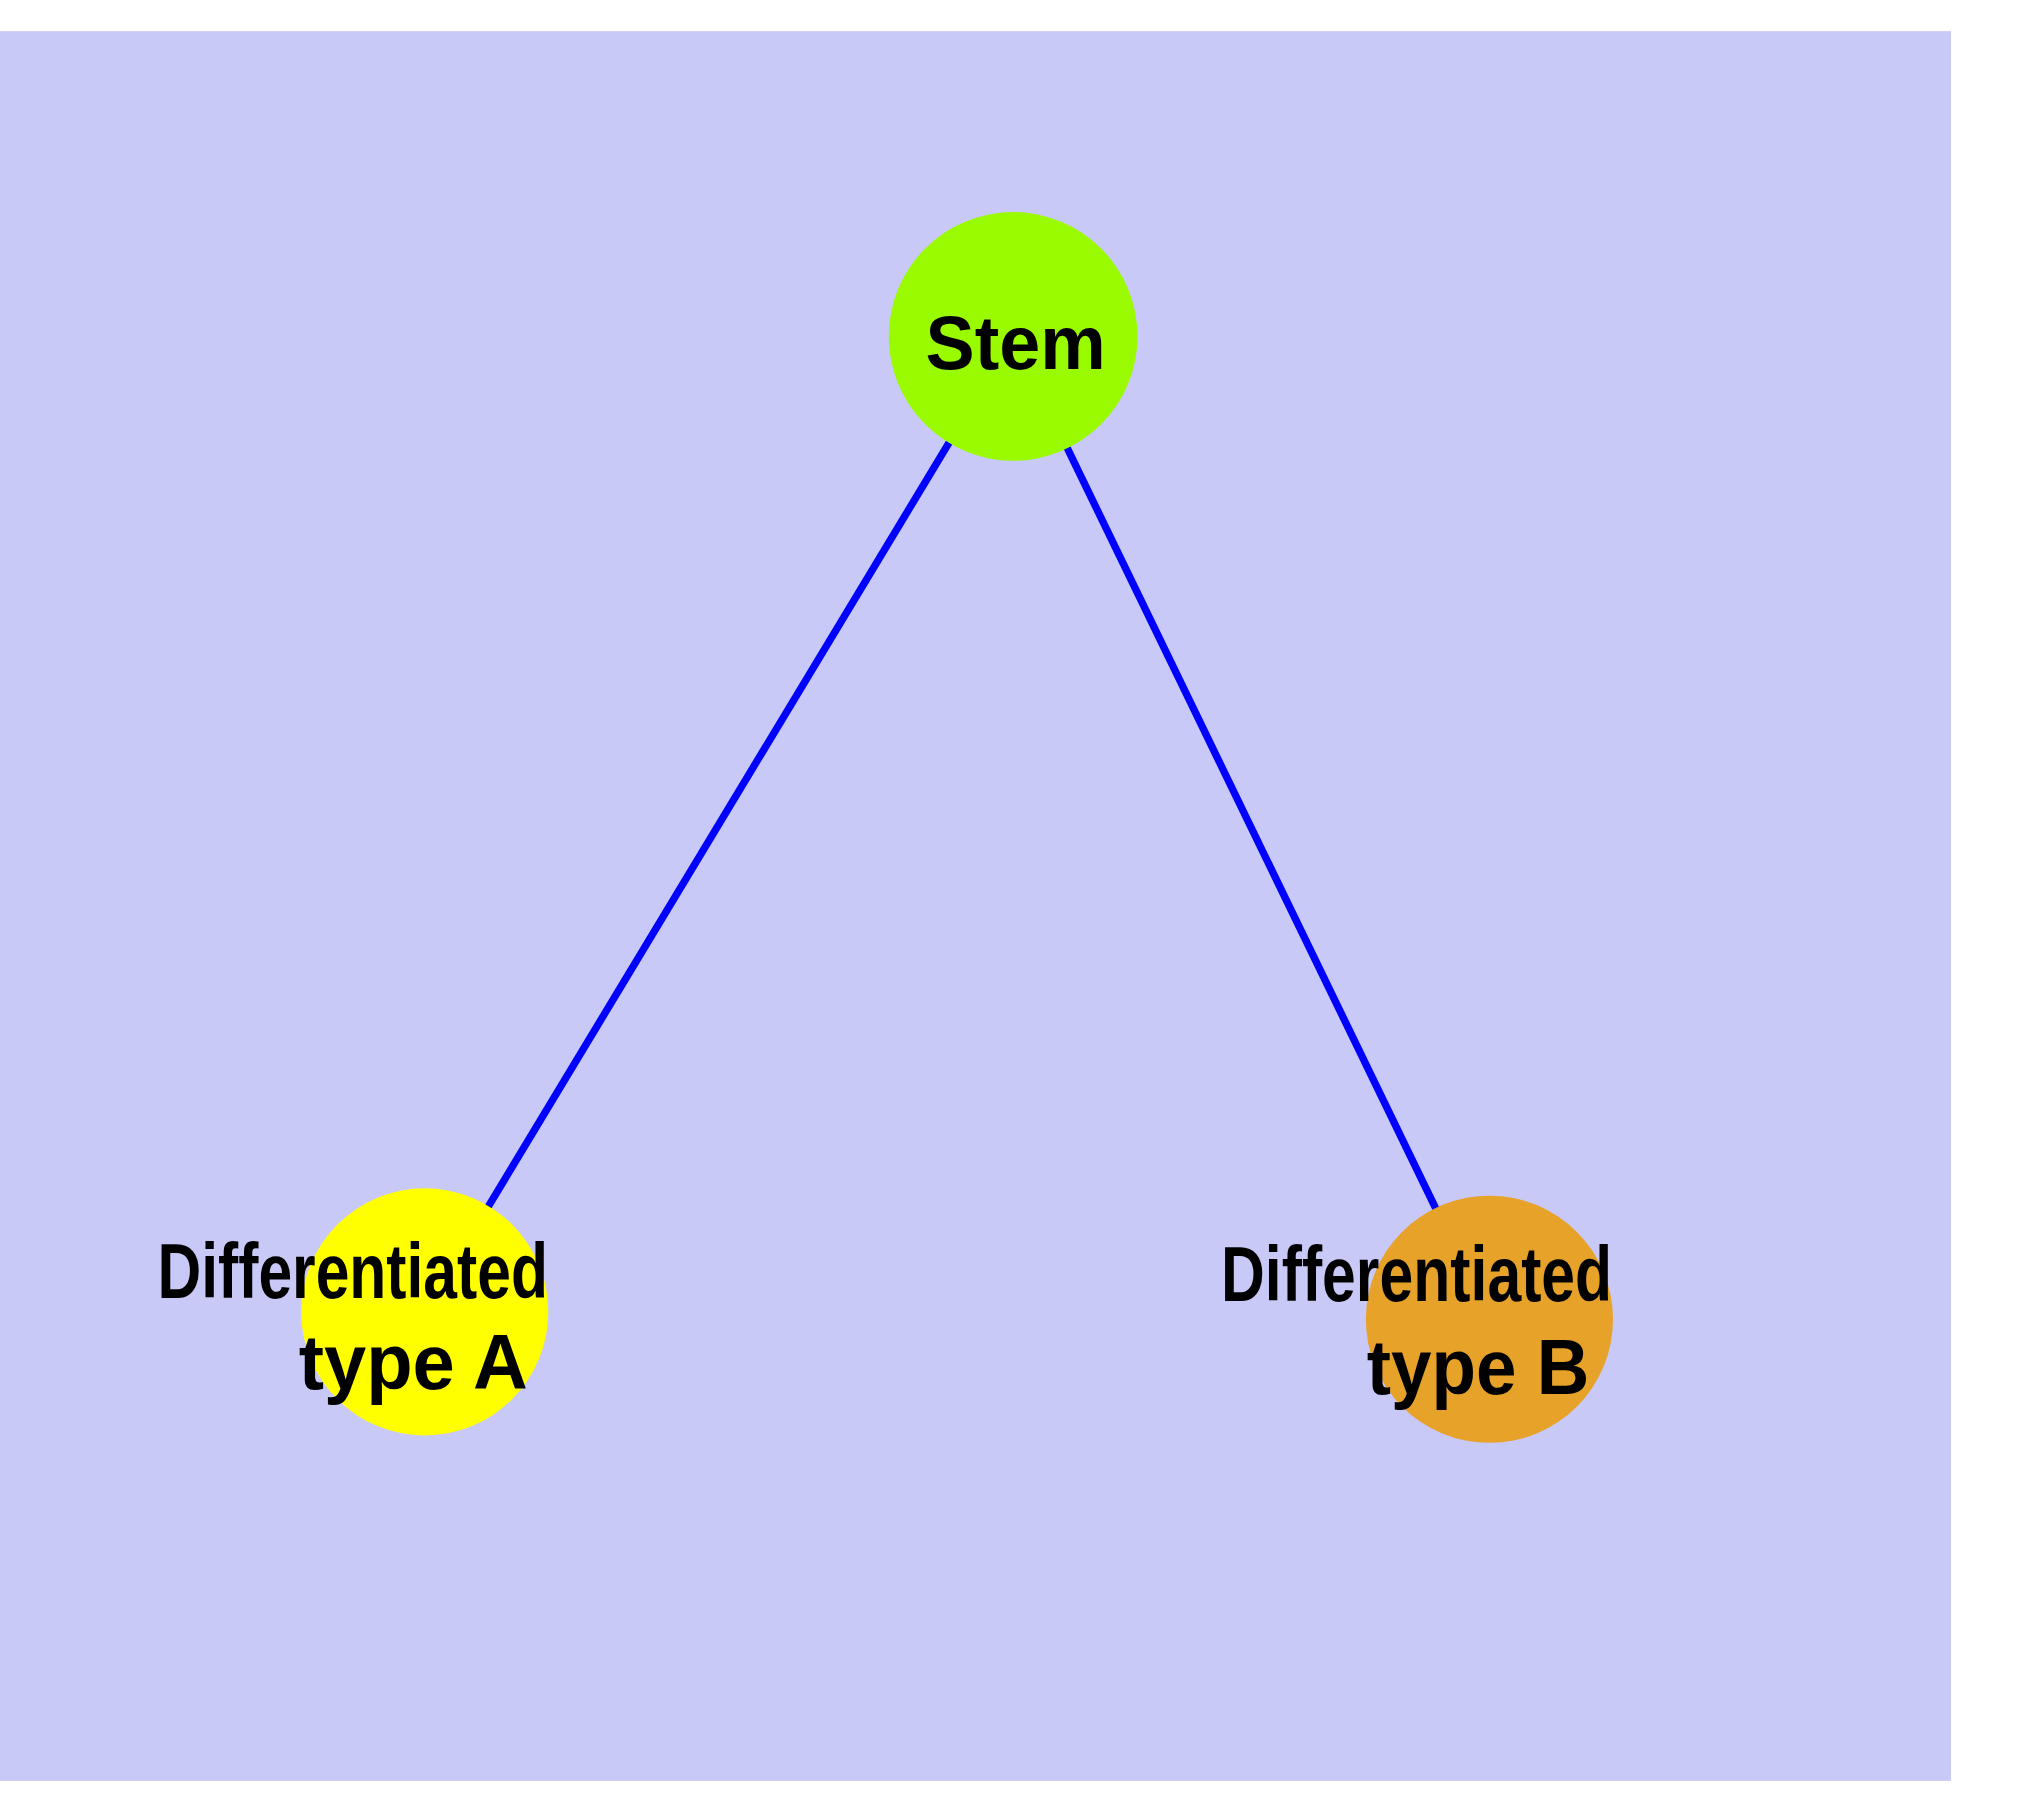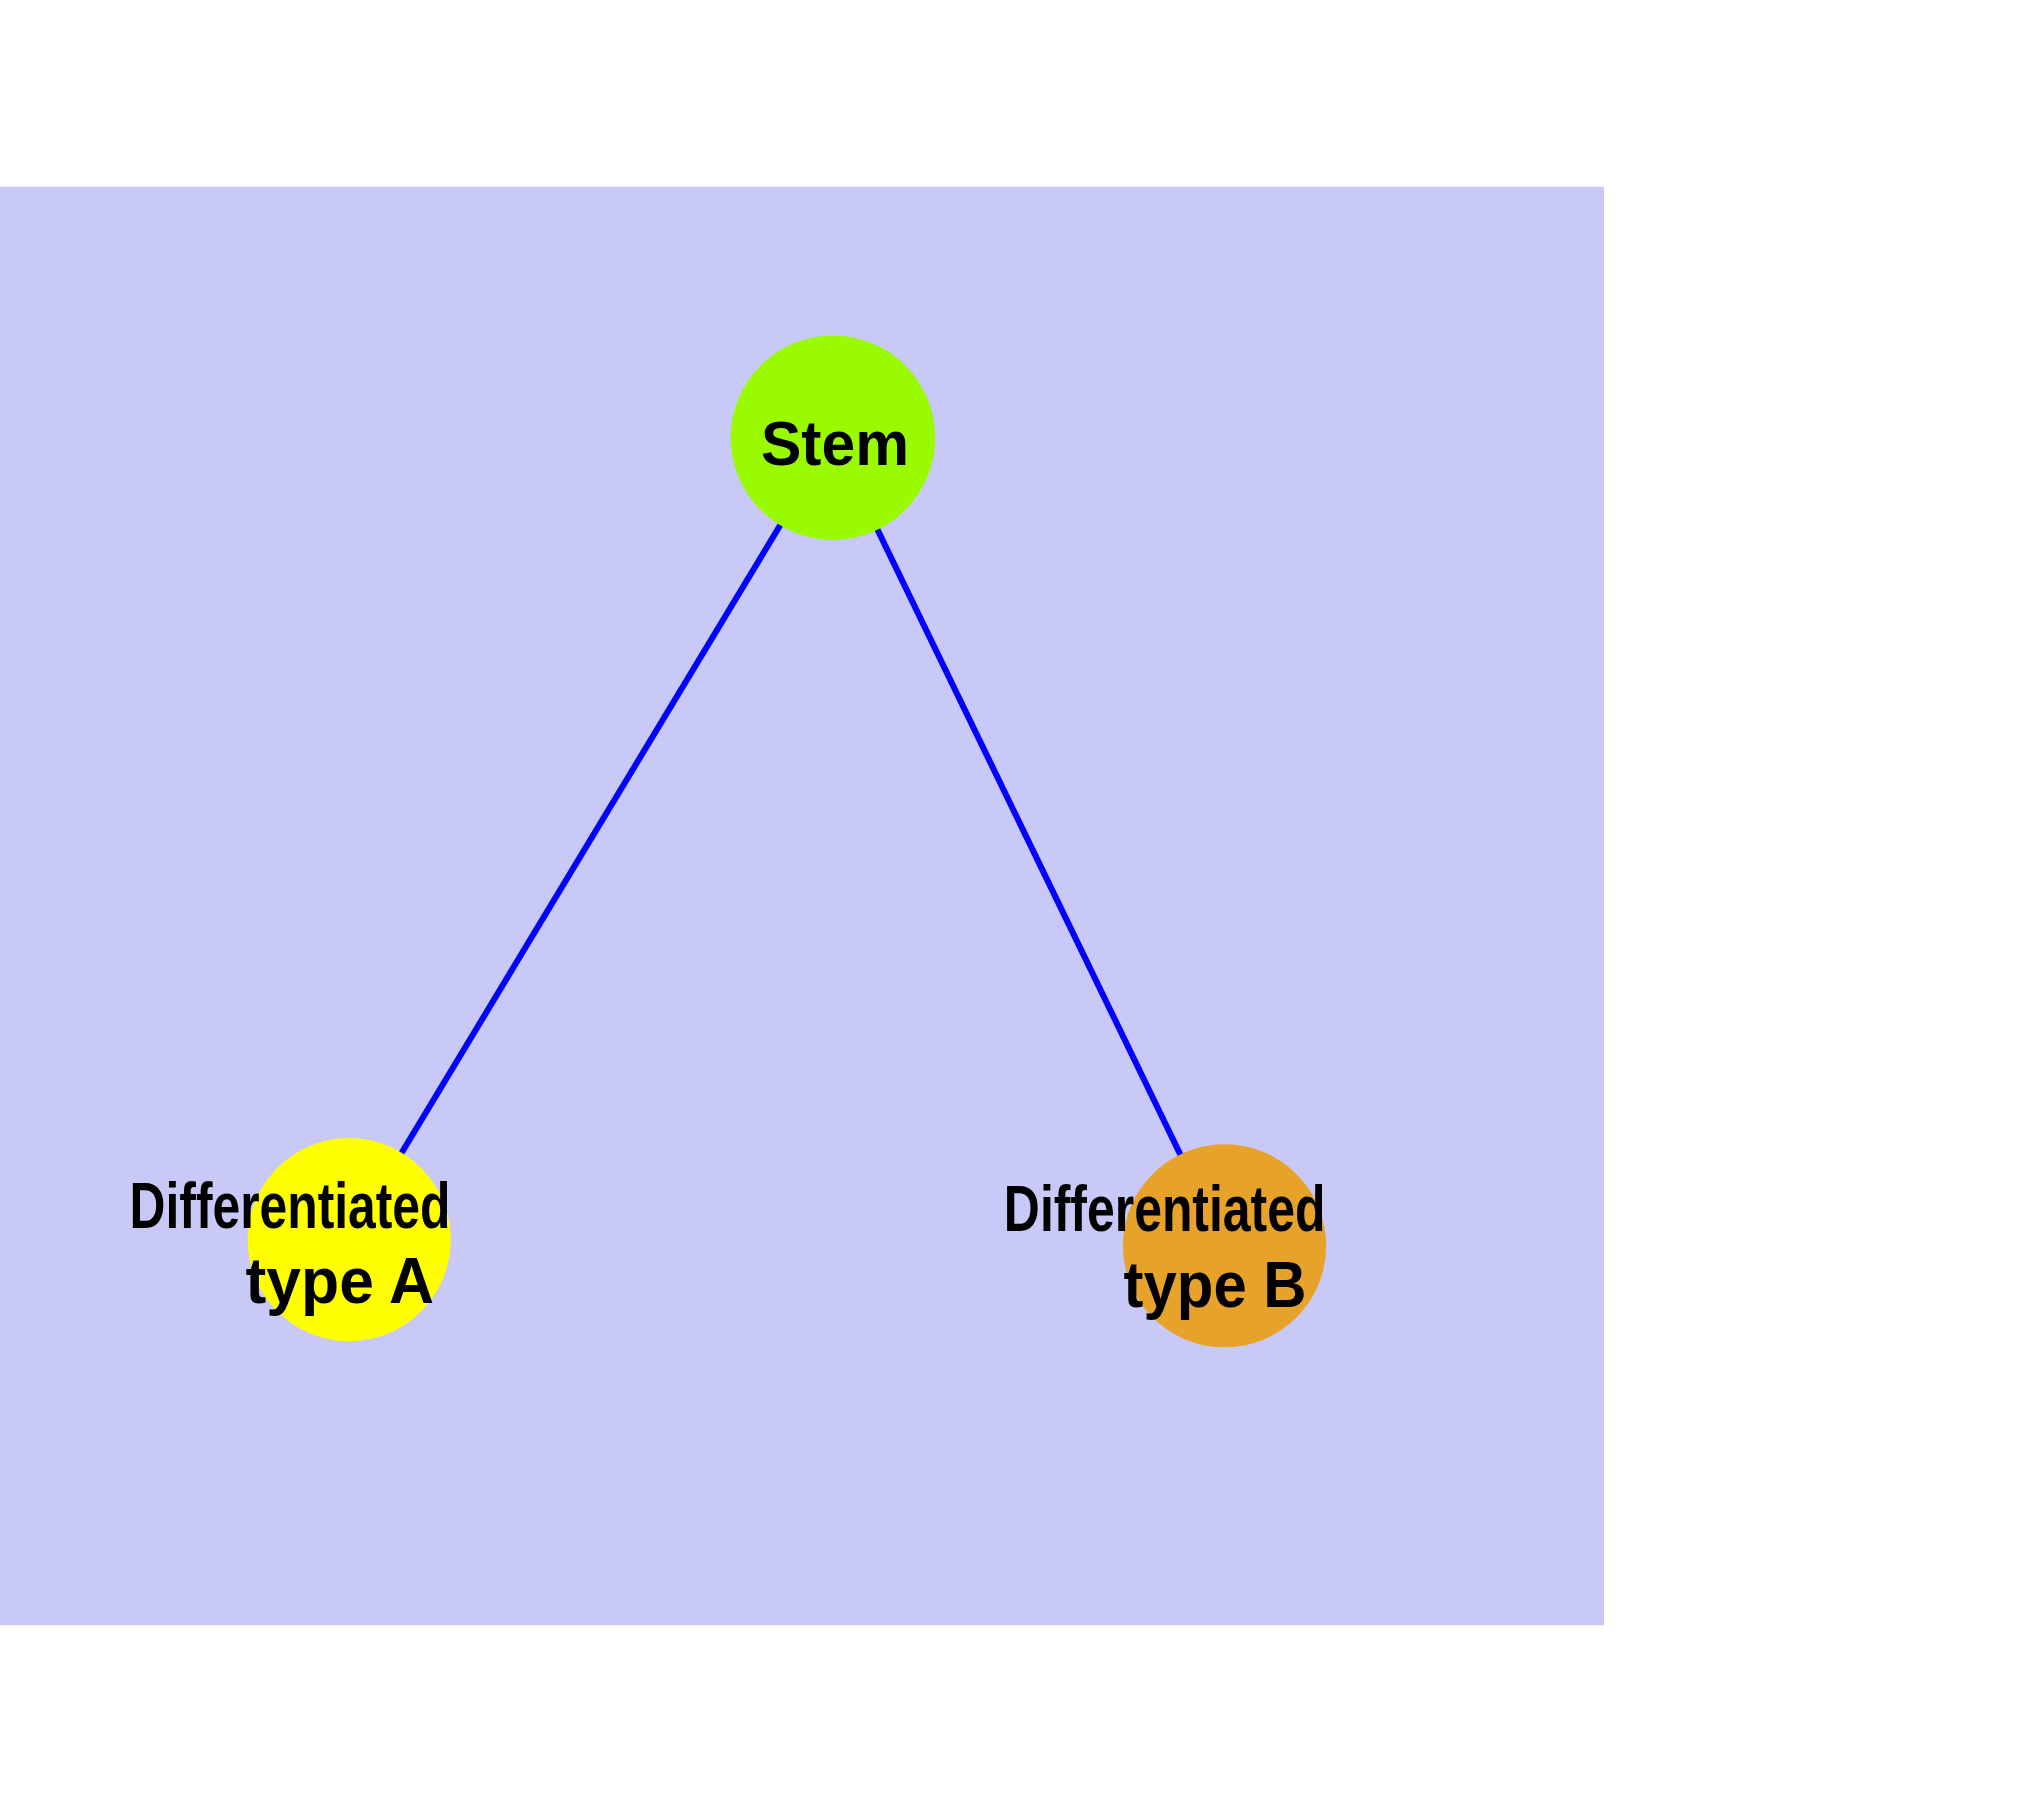--- a/index.html
+++ b/index.html
@@ -2,21 +2,21 @@
 <html style="font-size:13.6px"><head>
 <meta charset="utf-8">
 <style>
   html, body {
     margin: 0;
     padding: 0;
     background: #ffffff;
   }
   #stage {
     position: relative;
-    width: 1604px;
+    width: 1951px;
     height: 1812px;
     overflow: hidden;
     font-family: "Liberation Sans", sans-serif;
   }
   #graph-svg {
     display: block;
     width: 100%;
     height: 100%;
   }
   .node-label {

